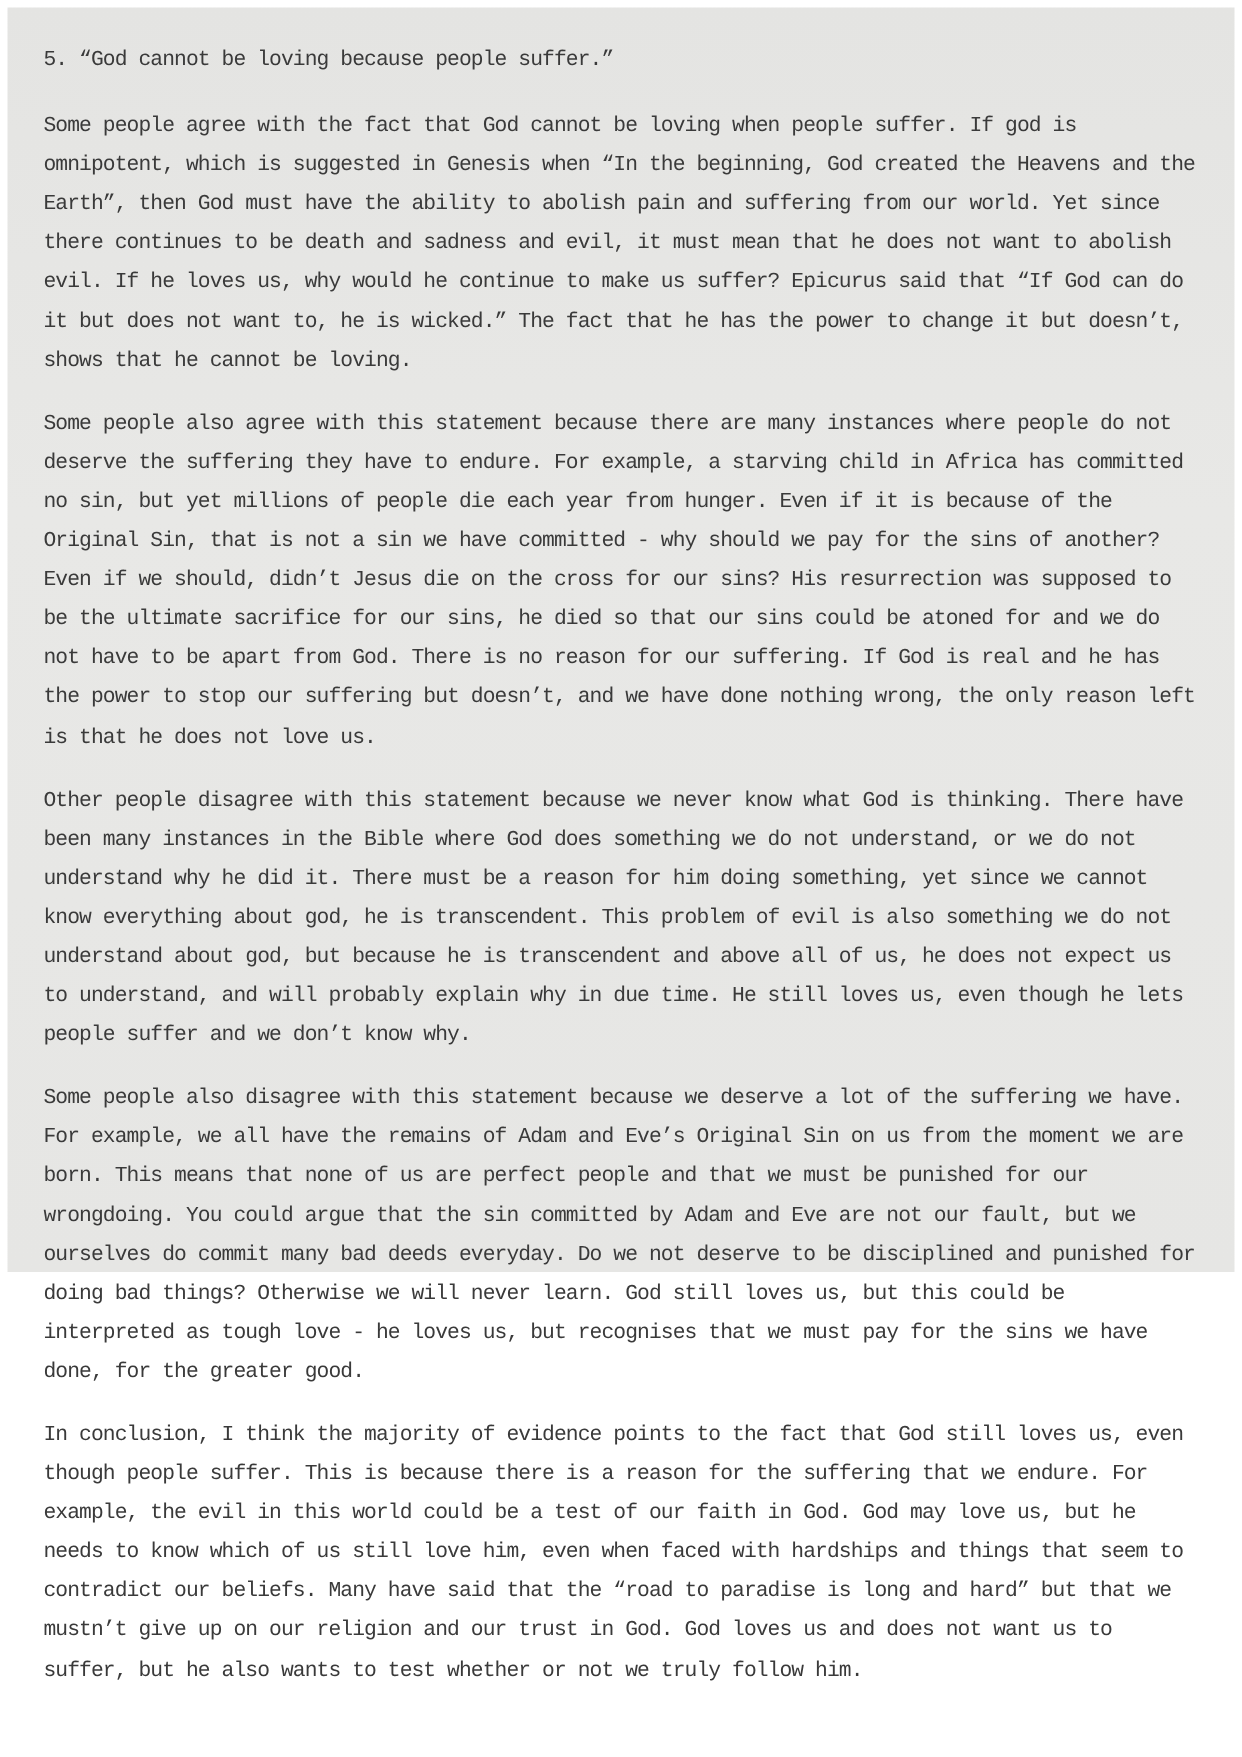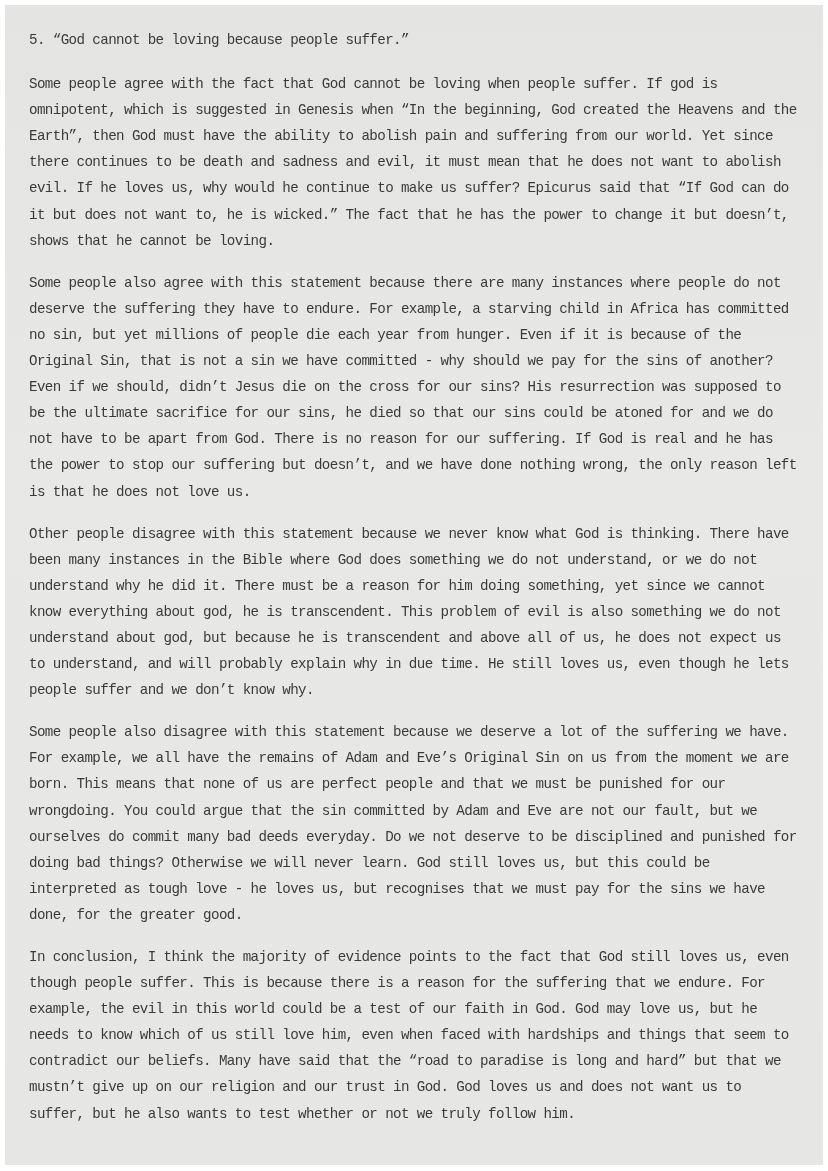--- a/index.html
+++ b/index.html
@@ -1,18 +1,18 @@
 <!DOCTYPE html>
 <html><head>
 <meta charset="utf-8">
 <style>
   html, body { margin:0; padding:0; }
   body { width:828px; height:1171px; background:#ffffff; position:relative; overflow:hidden; }
   .paper {
-    position:absolute; left:5px; top:5px; width:818px; height:1160px;
+    position:absolute; left:5px; top:5px; width:818px; height:843px;
     background: linear-gradient(180deg, #e4e4e2 0%, #e8e8e6 40%, #e6e6e4 100%);
   }
   .content {
     position:absolute; left:24px; top:22px; width:775px;
     font-family: "Liberation Mono", "DejaVu Sans Mono", monospace;
     font-size:14.2px; line-height:26.1px; color:#3a3a3a;
     letter-spacing:-0.6px;
   }
   .title { margin:0 0 18px 0; }
   p { margin:0 0 16px 0; }

